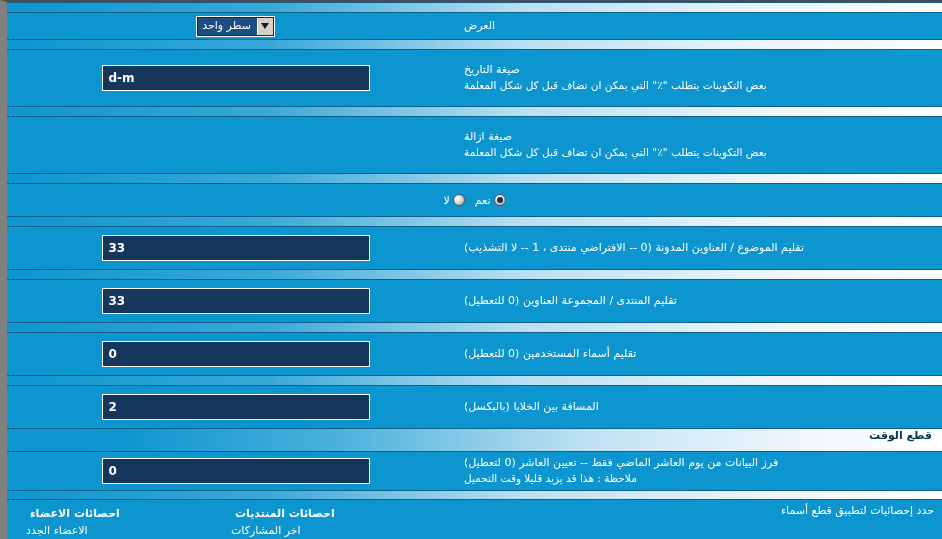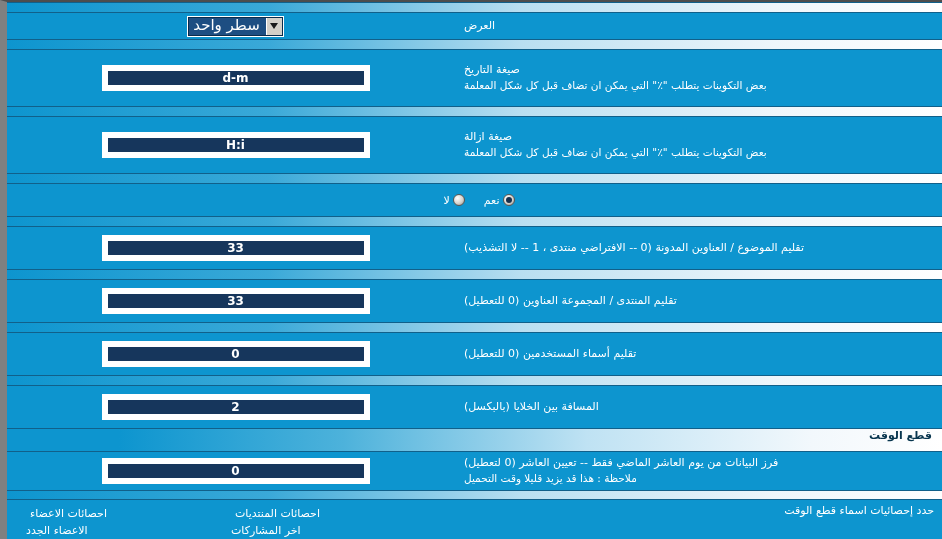--- a/index.html
+++ b/index.html
@@ -94,46 +94,46 @@
   .row.h-sel  { height: 26px; }
   .row.h-radio{ height: 32px; }
   .row.h-note { height: 38px; }
 
   
   .txtbox {
     width: 268px;
     height: 26px;
     box-sizing: border-box;
     background: #16365c;
-    border: 6px solid #ffffff;
+    border: 1px solid #ffffff;
     color: #ffffff;
     font-family: "DejaVu Sans", "Liberation Sans", sans-serif;
     font-size: 12px;
     font-weight: bold;
-    text-align: center;
+    text-align: left;
     padding: 0 6px;
     line-height: 22px;
     direction: ltr;
     outline: none;
   }
 
   
   .selectbox {
     display: inline-flex;
     flex-direction: row;
     align-items: stretch;
     height: 17px;
     background: #1d4e82;
     border: 1px solid #0a2c4d;
     box-shadow: 0 0 0 1px #ffffff;
     direction: rtl;
   }
   .selectbox .sel-text {
     padding: 0 6px 10px 4px;
-    font-size: 15px;
+    font-size: 11px;
     color: #ffffff;
     line-height: 15px;
     white-space: nowrap;
     background: #1d4e82;
     text-align: right;
   }
   .selectbox .sel-arrow {
     width: 15px;
     background: #d4d0c8;
     border-left: 1px solid #ffffff;
@@ -151,21 +151,20 @@
     gap: 10px;
     direction: rtl;
   }
   .radio-opt {
     display: flex;
     flex-direction: row;
     align-items: center;
     gap: 3px;
     font-size: 11px;
     color: #ffffff;
-    margin-left: 9px;
   }
   .radio-dot {
     width: 12px;
     height: 12px;
     border-radius: 50%;
     background: radial-gradient(circle at 35% 32%, #ffffff 0%, #d6d3cd 55%, #8e8b86 100%);
     border: 1px solid #5a5752;
     box-sizing: border-box;
     position: relative;
   }
@@ -206,20 +205,21 @@
     padding-top: 2px;
   }
   .col.forum-col { width: 225px; }
   .col.member-col { width: 205px; }
   .col .col-head {
     font-size: 11px;
     color: #ffffff;
     height: 20px;
     line-height: 20px;
     padding-left: 4px;
+    font-weight: bold;
   }
   .chk-row {
     display: flex;
     flex-direction: column;
     align-items: center;
     justify-content: flex-start;
     gap: 4px;
     height: 19px;
   }
   .chk-row .chk-label {
@@ -270,23 +270,20 @@
       <input class="txtbox" type="text" value="d-m" style="">
     </div>
   </div>
 
   <div class="sep"></div>
 
   <div class="row h-tall">
     <div class="label-cell">
       <span class="lbl">صيغة ازالة</span>
       <span class="desc">بعض التكوينات يتطلب "٪" التي يمكن ان تضاف قبل كل شكل المعلمة</span>
-    </div>
-    <div class="field-cell">
-      <input class="txtbox" type="text" value="H:i" style="">
     </div>
   </div>
 
   <div class="sep"></div>
 
   <div class="row h-radio">
     <div class="field-cell">
       <div class="radio-group">
         <div class="radio-opt">
           <span class="radio-dot on"></span>
@@ -354,21 +351,21 @@
       <span class="desc">ملاحظة : هذا قد يزيد قليلا وقت التحميل</span>
     </div>
     <div class="field-cell">
       <input class="txtbox" type="text" value="0" style="">
     </div>
   </div>
 
   <div class="sep thin"></div>
 
   <div class="check-area">
-    <div class="label-cell">حدد إحصائيات اسماء قطع الوقت</div>
+    <div class="label-cell">حدد إحصائيات لتطبيق قطع أسماء</div>
 
     <div class="col forum-col">
       <div class="col-head">احصائات المنتديات</div>
       <div class="chk-row">
         <span class="chk-label">اخر المشاركات</span>
         <span class="chkbox"></span>
       </div>
       <div class="chk-row">
         <span class="chk-label">آخر أخبار المنتدى</span>
         <span class="chkbox"></span>

